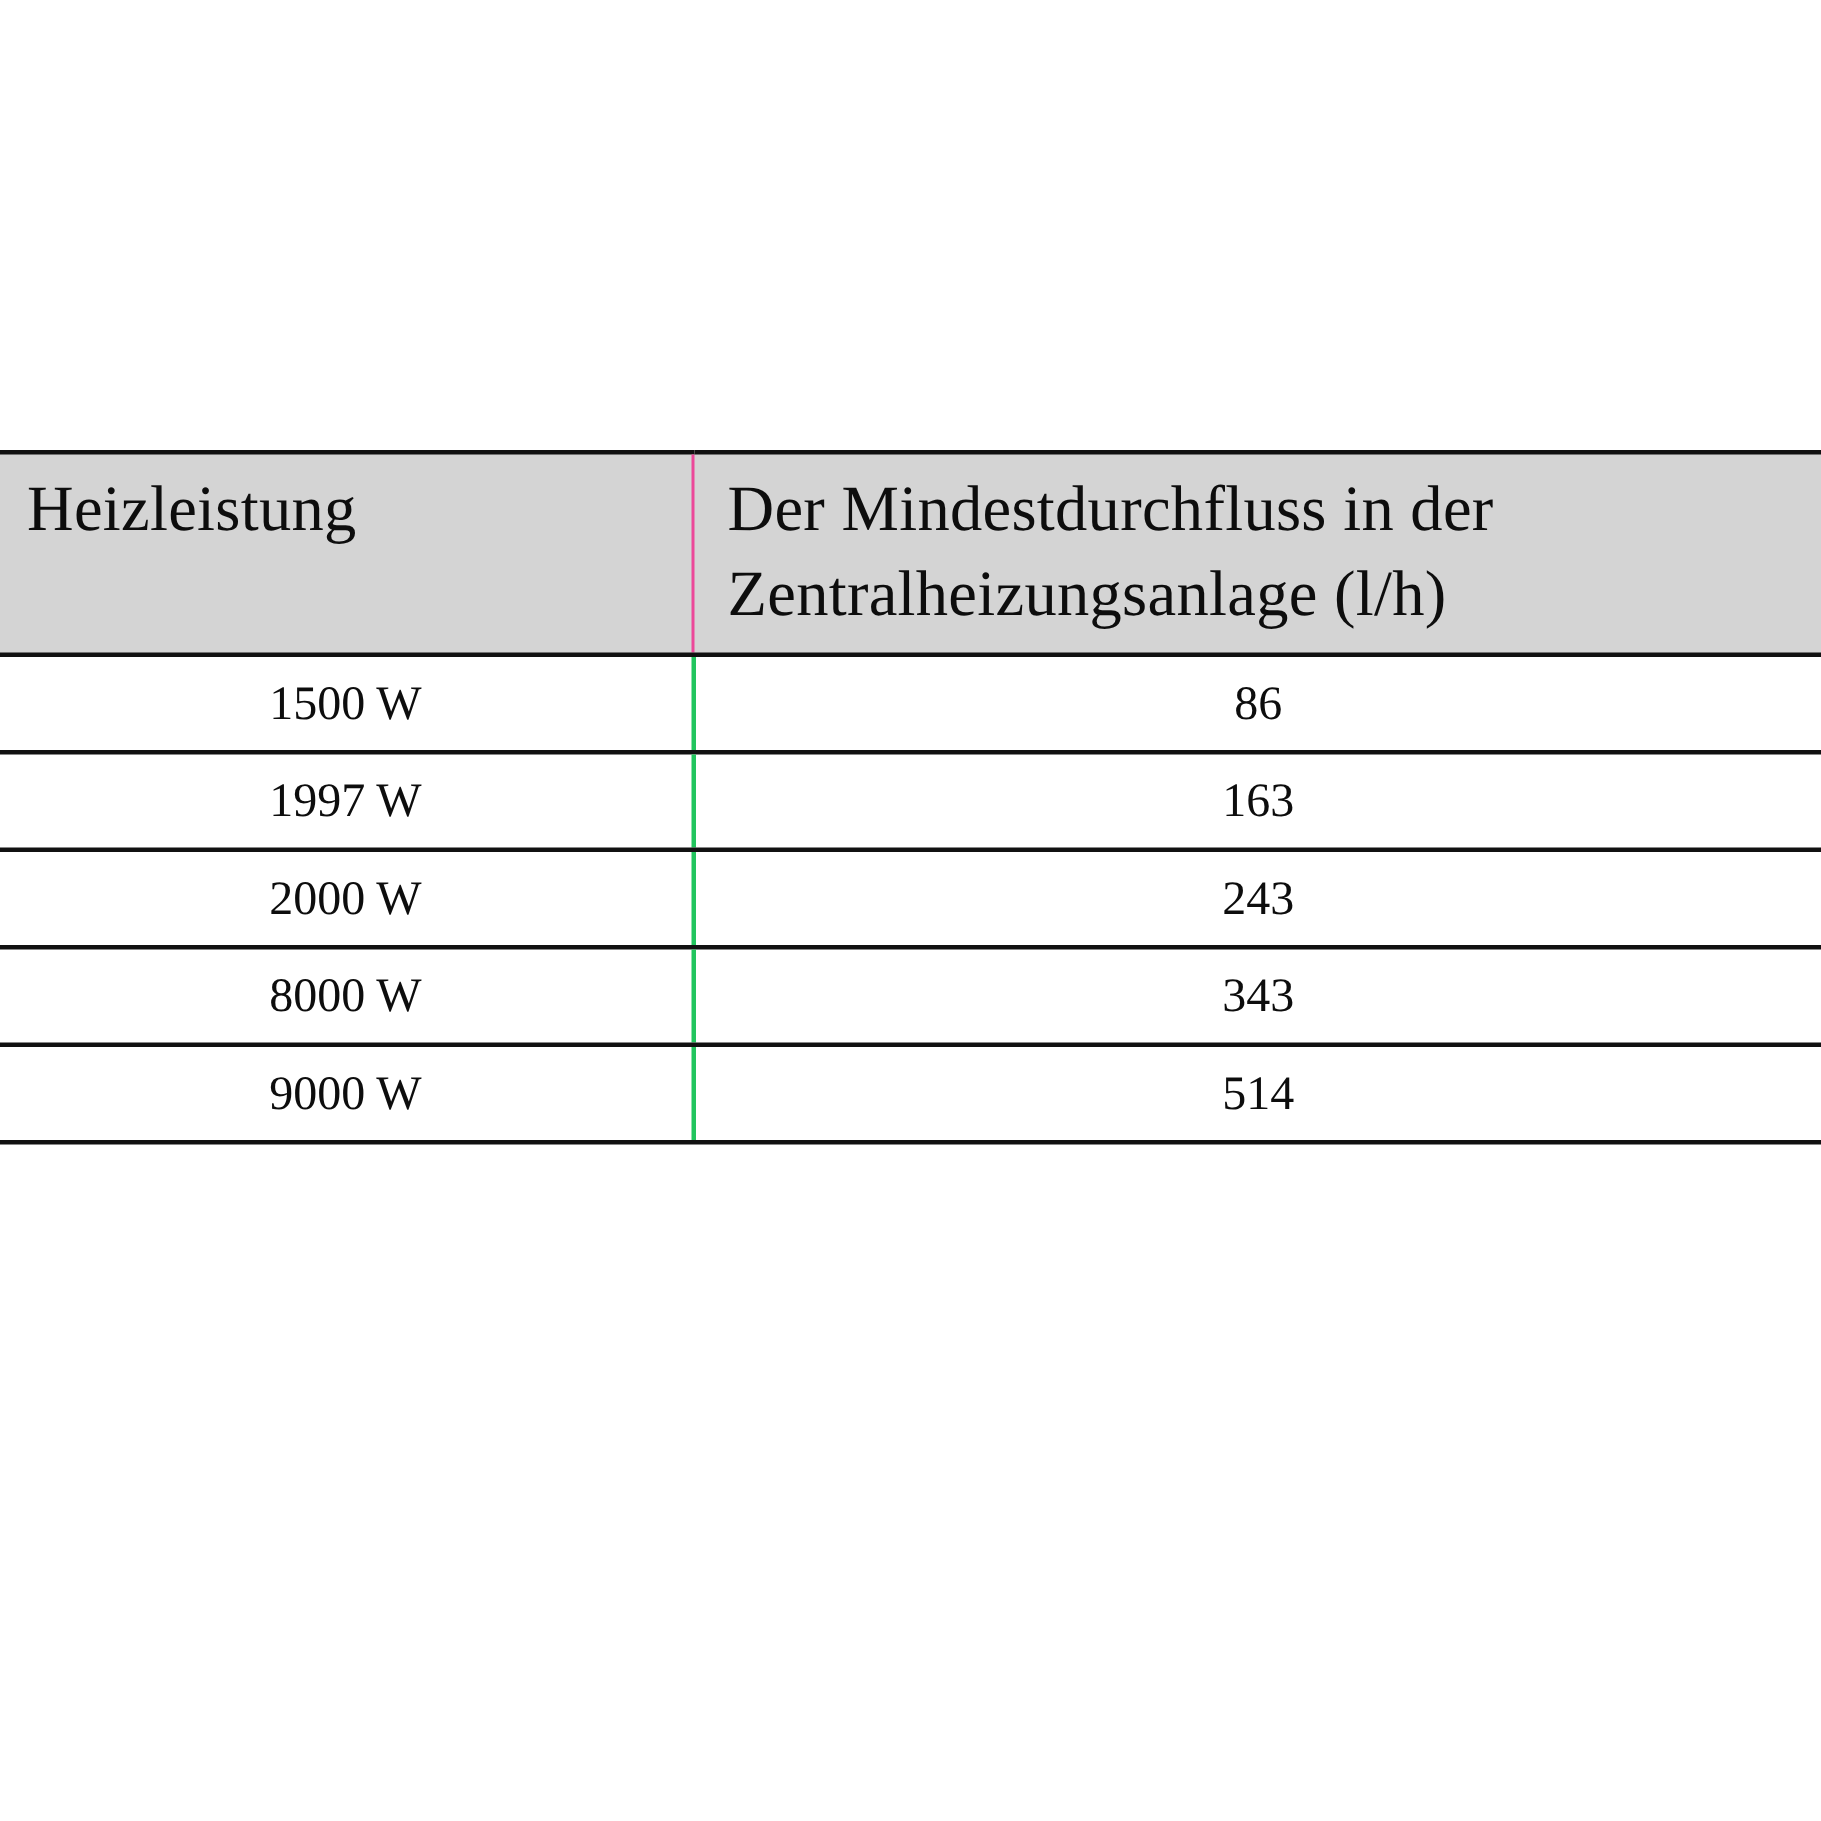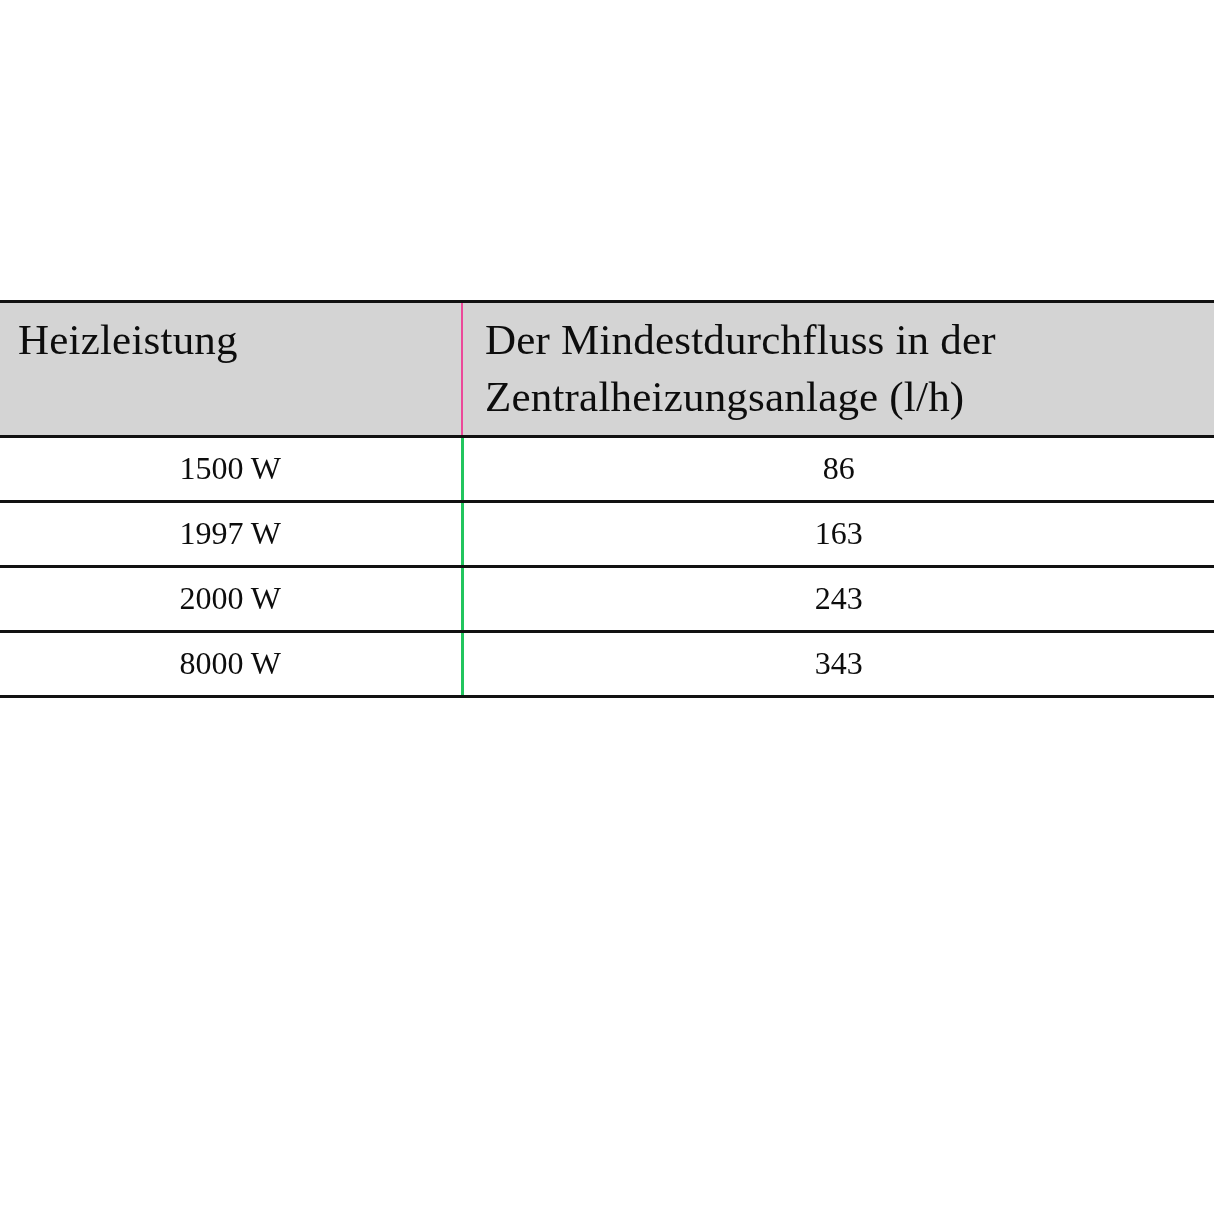--- a/index.html
+++ b/index.html
@@ -109,16 +109,20 @@
           <td class="cell-right">163</td>
         </tr>
         <tr>
           <td class="cell-left">2000 W</td>
           <td class="cell-right">243</td>
         </tr>
         <tr>
           <td class="cell-left">8000 W</td>
           <td class="cell-right">343</td>
         </tr>
+        <tr>
+          <td class="cell-left">9000 W</td>
+          <td class="cell-right">514</td>
+        </tr>
       </tbody>
     </table>
   </div>
 </div>
 
 </body></html>

